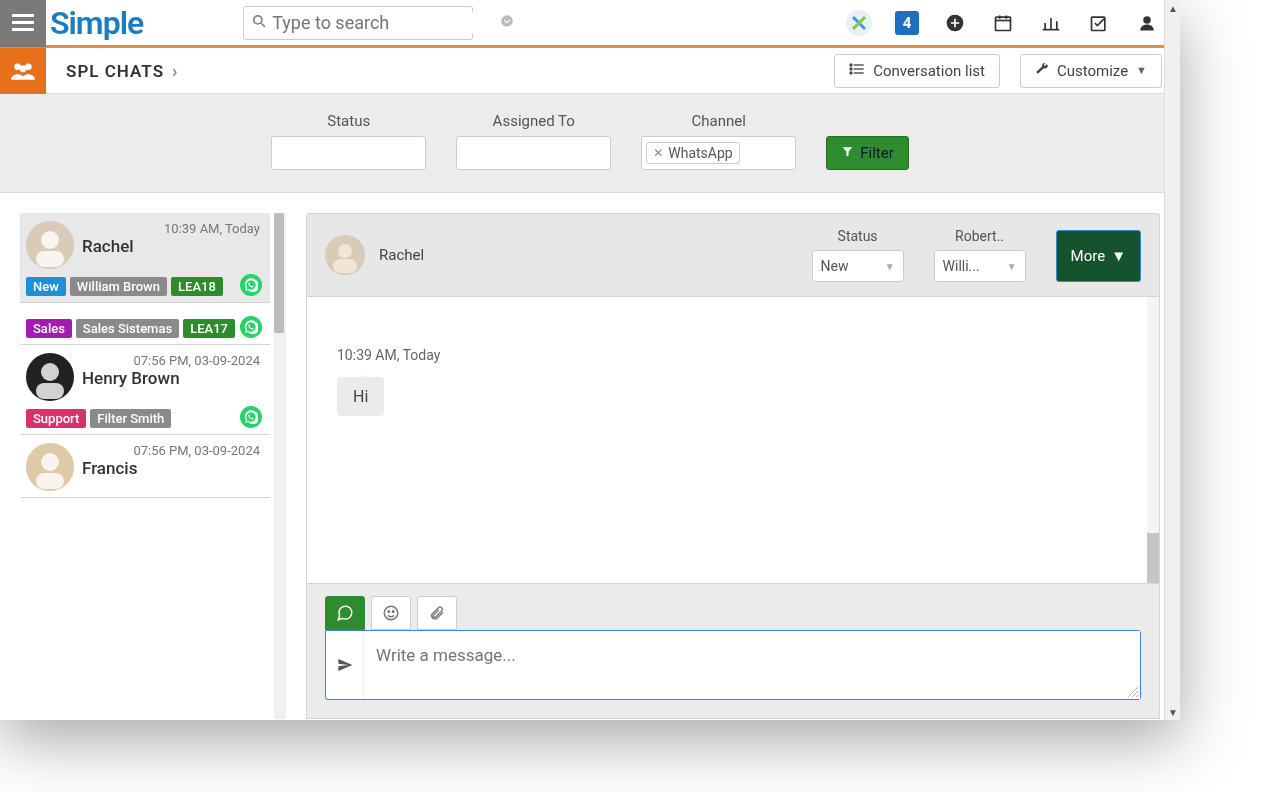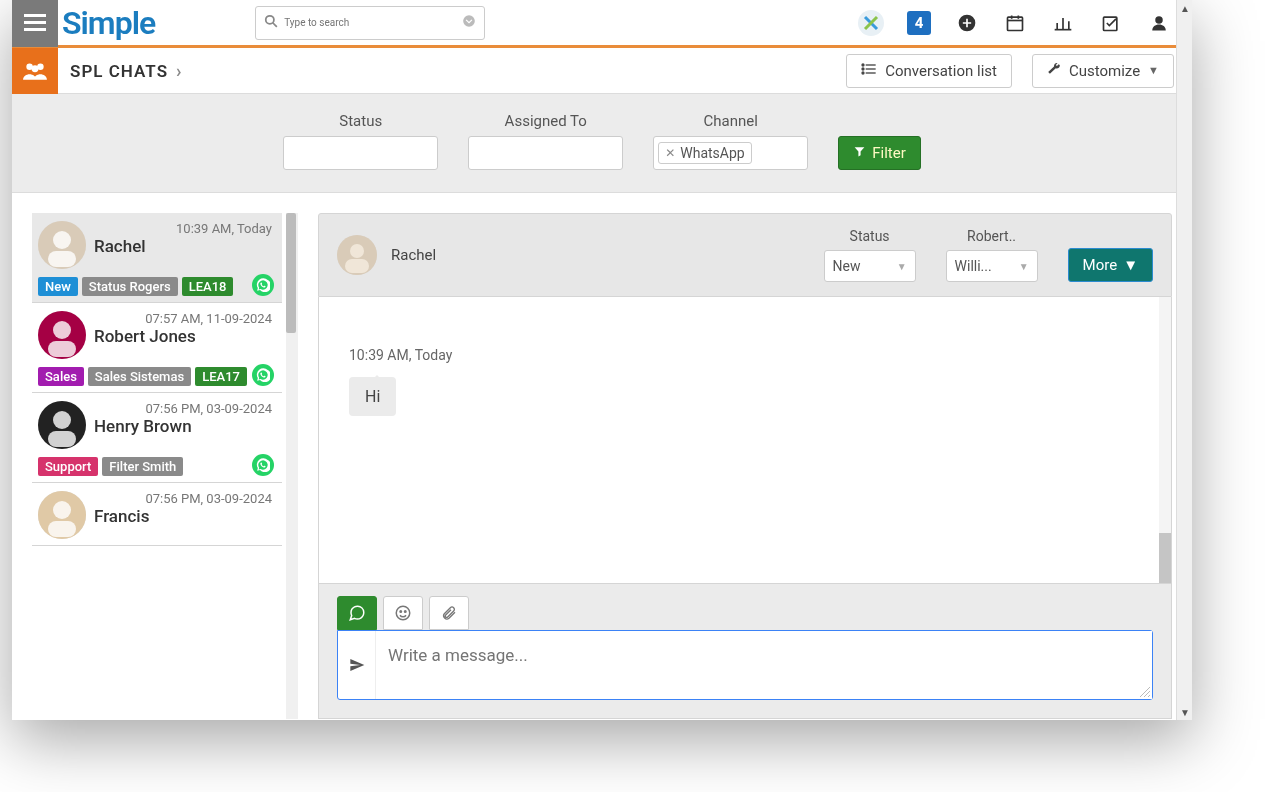--- a/index.html
+++ b/index.html
@@ -1,46 +1,46 @@
 <!DOCTYPE html>
 <html><head>
 <meta charset="utf-8">
 <style>
   * { box-sizing: border-box; margin: 0; padding: 0; font-family: -apple-system, BlinkMacSystemFont, "Segoe UI", Roboto, sans-serif; }
   body { background: #fff; width: 1283px; height: 792px; position: relative; overflow: hidden; }
-  .app-window { position: absolute; top: 0; left: 12px; width: 1180px; height: 720px; background: #fff; box-shadow: 0 20px 60px rgba(0,0,0,0.35); }
+  .app-window { position: absolute; top: 0; left: 0; width: 1180px; height: 720px; background: #fff; box-shadow: 0 20px 60px rgba(0,0,0,0.35); }
   .outer-scrollbar { position: absolute; right: 0; top: 0; width: 16px; height: 720px; background: #f0f0f0; border-left: 1px solid #ddd; }
   .outer-scrollbar .arrow { width: 16px; height: 16px; font-size: 10px; color: #555; display: flex; align-items: center; justify-content: center; }
   .topbar { height: 48px; display: flex; align-items: center; border-bottom: 3px solid #e98c3a; }
   .hamburger { width: 46px; height: 48px; background: #7a7a7a; color: #fff; display: flex; align-items: center; justify-content: center; font-size: 22px; }
   .logo { margin-left: 4px; height: 40px; display: flex; align-items: center; }
   .logo-text { font-size: 32px; font-weight: 600; color: #1b7dbf; letter-spacing: -1px; }
   .search-wrap { margin-left: 100px; width: 230px; height: 34px; border: 1px solid #ccc; border-radius: 3px; display: flex; align-items: center; padding: 0 8px; background: #fff; }
   .search-wrap .mag { color: #888; margin-right: 6px; }
-  .search-input { flex: 1; border: none; outline: none; font-size: 10px; color: #4d7c0f; }
+  .search-input { flex: 1; border: none; outline: none; font-size: 18px; color: #4d7c0f; }
   .search-wrap .chev { color: #999; }
   .top-icons { margin-left: auto; display: flex; align-items: center; gap: 22px; padding-right: 20px; }
   .top-icons .ti { width: 26px; height: 26px; display: flex; align-items: center; justify-content: center; color: #333; font-size: 18px; cursor: pointer; }
   .ti-x { width: 26px; height: 26px; border-radius: 50%; background: #e8f0f5; display:flex; align-items:center; justify-content:center; }
   .ti-x svg { width:18px; height:18px; }
   .ti-4 { width: 24px; height: 24px; background: #1e6fc0; color:#fff; border-radius:3px; display:flex; align-items:center; justify-content:center; font-weight:bold; font-size:15px; }
   .sub-header { height: 46px; display: flex; align-items: center; background: #fff; border-bottom: 1px solid #dcdcdc; padding-right: 18px; }
   .people-icon { width: 46px; height: 46px; background: #e8701b; display:flex; align-items:center; justify-content:center; color:#fff; }
-  .breadcrumb { margin-left: 12px; font-size: 17px; font-weight: 600; color: #333; letter-spacing: 1px; display:flex; align-items:center; gap:8px; }
+  .breadcrumb { margin-left: 20px; font-size: 17px; font-weight: 600; color: #333; letter-spacing: 1px; display:flex; align-items:center; gap:8px; }
   .breadcrumb .ch { color: #888; font-size: 18px; }
   .sub-buttons { margin-left: auto; display:flex; gap: 20px; }
   .btn-white { border: 1px solid #ccc; background:#fff; border-radius:3px; height:34px; padding:0 14px; display:flex; align-items:center; gap:8px; font-size:15px; color:#444; cursor:pointer; }
   .btn-white .caret { font-size:11px; color:#666; }
   .filters { background: #ececec; padding: 18px 30px 22px 30px; border-bottom:1px solid #dcdcdc; display:flex; gap: 30px; align-items:flex-end; justify-content:center; }
   .filter-col { display:flex; flex-direction:column; align-items:center; gap:6px; }
   .filter-col label { font-size:15px; color:#555; }
   .filter-input { width: 155px; height: 34px; border:1px solid #ccc; background:#fff; border-radius:3px; padding:4px; display:flex; align-items:center; gap:4px; }
   .chip { border:1px solid #ccc; border-radius:3px; padding:2px 6px; display:flex; align-items:center; gap:5px; font-size:14px; color:#555; background:#fff; }
   .chip .x { color:#888; font-size:12px; cursor:pointer; }
-  .btn-green { height:34px; background:#2e8b2e; color:#fef9c3; border:1px solid #257025; border-radius:3px; padding:0 14px; display:flex; align-items:center; gap:6px; font-size:15px; cursor:pointer; }
+  .btn-green { height:34px; background:#2e8b2e; color:#0f172a; border:1px solid #257025; border-radius:3px; padding:0 14px; display:flex; align-items:center; gap:6px; font-size:15px; cursor:pointer; }
   .main { display:flex; padding: 20px 20px 0 20px; gap: 0; height: calc(720px - 48px - 46px - 100px); }
   .conv-list { width: 250px; background:#fff; overflow:hidden; position:relative; }
   .list-scroll { position:absolute; right:0; top:0; width:10px; height:100%; background:#f0f0f0; }
   .list-scroll-thumb { width:10px; background:#bcbcbc; border-radius:2px; }
   .conv-item { border-bottom: 1px solid #d5d5d5; padding: 8px 10px 6px 6px; position:relative; }
   .conv-item.selected { background:#e8e8e8; }
   .conv-item .top { display:flex; align-items:flex-start; gap:8px; }
   .avatar { width: 48px; height:48px; border-radius:50%; background:#ddd; flex-shrink:0; overflow:hidden; display:flex; align-items:center; justify-content:center; }
   .conv-meta { flex:1; }
   .conv-time { font-size:13px; color:#777; text-align:right; }
@@ -58,21 +58,21 @@
   .sep-v { width: 20px; }
   .chat-panel { flex:1; display:flex; flex-direction:column; }
   .chat-header { background:#e7e7e7; border:1px solid #d5d5d5; border-radius:3px 3px 0 0; padding: 14px 18px; display:flex; align-items:center; gap: 14px; }
   .chat-header .avatar { width:40px; height:40px; }
   .chat-title { font-size:15px; color:#444; }
   .hdr-fields { margin-left:auto; display:flex; gap: 30px; align-items:flex-end; }
   .hdr-field { display:flex; flex-direction:column; align-items:center; gap:6px; }
   .hdr-field label { font-size:14px; color:#555; }
   .select { width: 92px; height:32px; border:1px solid #ccc; background:#fff; border-radius:3px; display:flex; align-items:center; justify-content:space-between; padding:0 8px; font-size:14px; color:#555; cursor:pointer; }
   .select .car { color:#aaa; font-size:10px;}
-  .btn-blue { background:#0f766e; color:#fff; border:1px solid #2b8bcf; border-radius:3px; height:34px; padding:16px 14px; display:flex; align-items:center; gap:6px; font-size:15px; cursor:pointer; }
+  .btn-blue { background:#14532d; color:#fff; border:1px solid #2b8bcf; border-radius:3px; height:52px; padding:16px 14px; display:flex; align-items:center; gap:6px; font-size:15px; cursor:pointer; }
   .chat-body { flex:1; background:#fff; border:1px solid #d5d5d5; border-top:none; position:relative; padding: 50px 30px 20px 30px; overflow:hidden; }
   .msg-time { font-size:14px; color:#666; margin-bottom: 14px; }
   .bubble { display:inline-block; background:#ebebeb; padding:10px 16px; border-radius:4px; font-size:16px; color:#444; position:relative; }
   .bubble::before { content:''; position:absolute; top:-10px; left:20px; border:8px solid transparent; border-bottom-color:#ebebeb; }
   .chat-scroll { position:absolute; right:0; top:0; width:12px; height:100%; background:#f4f4f4; }
   .chat-scroll-thumb { position:absolute; right:0; bottom:0; width:12px; height:50px; background:#c5c5c5; }
   .composer-wrap { background:#ebebeb; border:1px solid #d5d5d5; border-top:none; padding: 12px 18px 18px 18px; }
   .comp-tabs { display:flex; gap:6px; margin-bottom:0; }
   .comp-tab { width:40px; height:34px; border:1px solid #ccc; background:#fff; border-radius:3px 3px 0 0; display:flex; align-items:center; justify-content:center; color:#777; cursor:pointer; }
   .comp-tab.active { background:#2e8b2e; color:#fff; border-color:#2e8b2e; }
@@ -237,43 +237,30 @@
                 <rect x="10" y="30" width="28" height="16" rx="8" fill="#fff" opacity="0.8"></rect>
               </svg>
             </div>
             <div class="conv-meta">
               <div class="conv-time">10:39 AM, Today</div>
               <div class="conv-name">Rachel</div>
             </div>
           </div>
           <div class="tags">
             <span class="tag tag-new">New</span>
-            <span class="tag tag-grey">Status Rogers</span>
+            <span class="tag tag-grey">William Brown</span>
             <span class="tag tag-lea18">LEA18</span>
           </div>
           <div class="wa-badge">
             <svg viewBox="0 0 24 24">
               <path d="M20 3.5A11 11 0 0 0 3.1 17.3L2 22l4.9-1.3A11 11 0 1 0 20 3.5zM12 20a8 8 0 0 1-4.1-1.1l-.3-.2-2.9.8.8-2.8-.2-.3A8 8 0 1 1 12 20zm4.4-6c-.2-.1-1.4-.7-1.6-.8s-.4-.1-.5.1-.6.8-.7.9-.3.2-.5.1a6.5 6.5 0 0 1-3.2-2.8c-.2-.4.2-.4.5-1.2.1-.2 0-.3 0-.4s-.5-1.3-.7-1.7c-.2-.4-.4-.4-.5-.4h-.4a.8.8 0 0 0-.6.3 2.5 2.5 0 0 0-.8 1.9 4.4 4.4 0 0 0 .9 2.3 10 10 0 0 0 3.8 3.4c1.4.6 2 .7 2.7.6a2.3 2.3 0 0 0 1.5-1.1 1.9 1.9 0 0 0 .1-1.1c0-.1-.2-.1-.4-.2z"></path>
             </svg>
           </div>
         </div>
         <div class="conv-item">
-          <div class="top">
-            <div class="avatar">
-              <svg width="48" height="48" viewBox="0 0 48 48">
-                <rect width="48" height="48" fill="#a50044"></rect>
-                <circle cx="24" cy="19" r="9" fill="#fff" opacity="0.8"></circle>
-                <rect x="10" y="30" width="28" height="16" rx="8" fill="#fff" opacity="0.8"></rect>
-              </svg>
-            </div>
-            <div class="conv-meta">
-              <div class="conv-time">07:57 AM, 11-09-2024</div>
-              <div class="conv-name">Robert Jones</div>
-            </div>
-          </div>
           <div class="tags">
             <span class="tag tag-sales">Sales</span>
             <span class="tag tag-grey">Sales Sistemas</span>
             <span class="tag tag-lea17">LEA17</span>
           </div>
           <div class="wa-badge">
             <svg viewBox="0 0 24 24">
               <path d="M20 3.5A11 11 0 0 0 3.1 17.3L2 22l4.9-1.3A11 11 0 1 0 20 3.5zM12 20a8 8 0 0 1-4.1-1.1l-.3-.2-2.9.8.8-2.8-.2-.3A8 8 0 1 1 12 20zm4.4-6c-.2-.1-1.4-.7-1.6-.8s-.4-.1-.5.1-.6.8-.7.9-.3.2-.5.1a6.5 6.5 0 0 1-3.2-2.8c-.2-.4.2-.4.5-1.2.1-.2 0-.3 0-.4s-.5-1.3-.7-1.7c-.2-.4-.4-.4-.5-.4h-.4a.8.8 0 0 0-.6.3 2.5 2.5 0 0 0-.8 1.9 4.4 4.4 0 0 0 .9 2.3 10 10 0 0 0 3.8 3.4c1.4.6 2 .7 2.7.6a2.3 2.3 0 0 0 1.5-1.1 1.9 1.9 0 0 0 .1-1.1c0-.1-.2-.1-.4-.2z"></path>
             </svg>
           </div>

